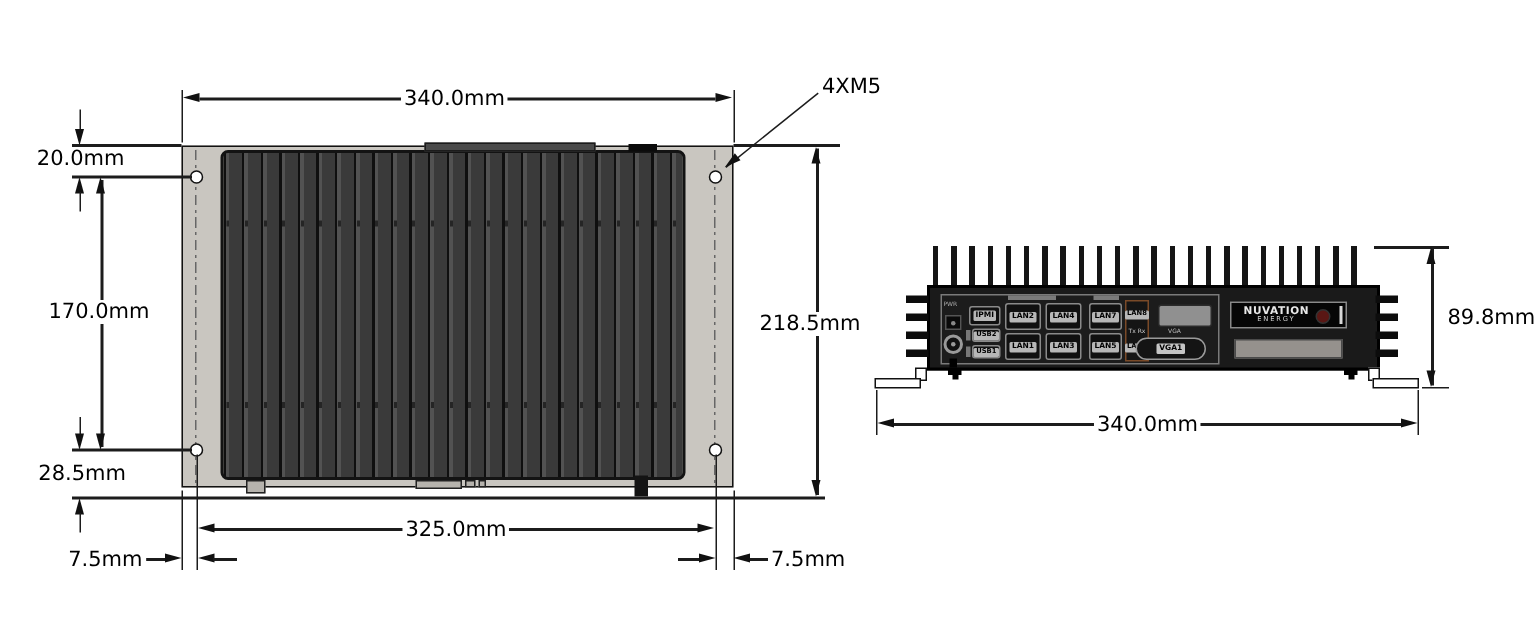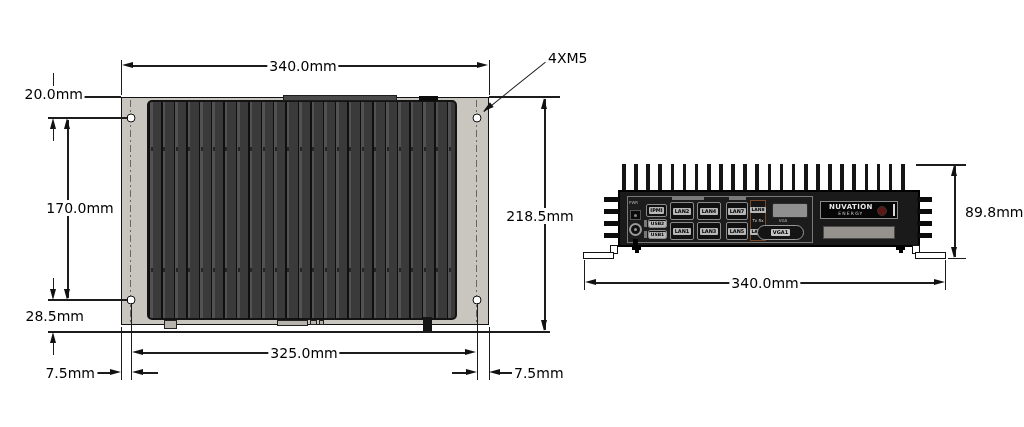--- a/index.html
+++ b/index.html
@@ -70,26 +70,26 @@
   <div class="vl" style="left:488.6px;top:60px;height:35px"></div>
   <div class="hl" style="left:133px;top:65.4px;width:344px"></div>
   <div class="ah l" style="left:122px;top:62.2px"></div>
   <div class="ah r" style="left:477px;top:62.2px"></div>
   <div class="dt ctr" style="left:303px;top:66px">340.0mm</div>
 
   <div class="vl" style="left:53px;top:73px;height:14px"></div>
   <div class="ah d" style="left:49.8px;top:86px"></div>
   <div class="ah u" style="left:49.8px;top:118px"></div>
   <div class="vl" style="left:53px;top:128px;height:13px"></div>
-  <div class="dt rctr" style="left:85px;top:94px">20.0mm</div>
+  <div class="dt rctr" style="left:85px;top:106px">20.0mm</div>
 
   <div class="vl" style="left:67.4px;top:120px;height:178px"></div>
   <div class="ah u" style="left:64.2px;top:118px"></div>
   <div class="ah d" style="left:64.2px;top:289px"></div>
-  <div class="dt ctr" style="left:80px;top:208px">170.0mm</div>
+  <div class="dt ctr" style="left:66px;top:208px">170.0mm</div>
 
   <div class="vl" style="left:53px;top:278px;height:12px"></div>
   <div class="ah d" style="left:49.8px;top:289px"></div>
   <div class="ah u" style="left:49.8px;top:332px"></div>
   <div class="vl" style="left:53px;top:342px;height:13px"></div>
   <div class="dt rctr" style="left:86px;top:316px">28.5mm</div>
 
   <div class="vl" style="left:544.4px;top:99px;height:231px"></div>
   <div class="ah u" style="left:541.2px;top:98px"></div>
   <div class="ah d" style="left:541.2px;top:320px"></div>

